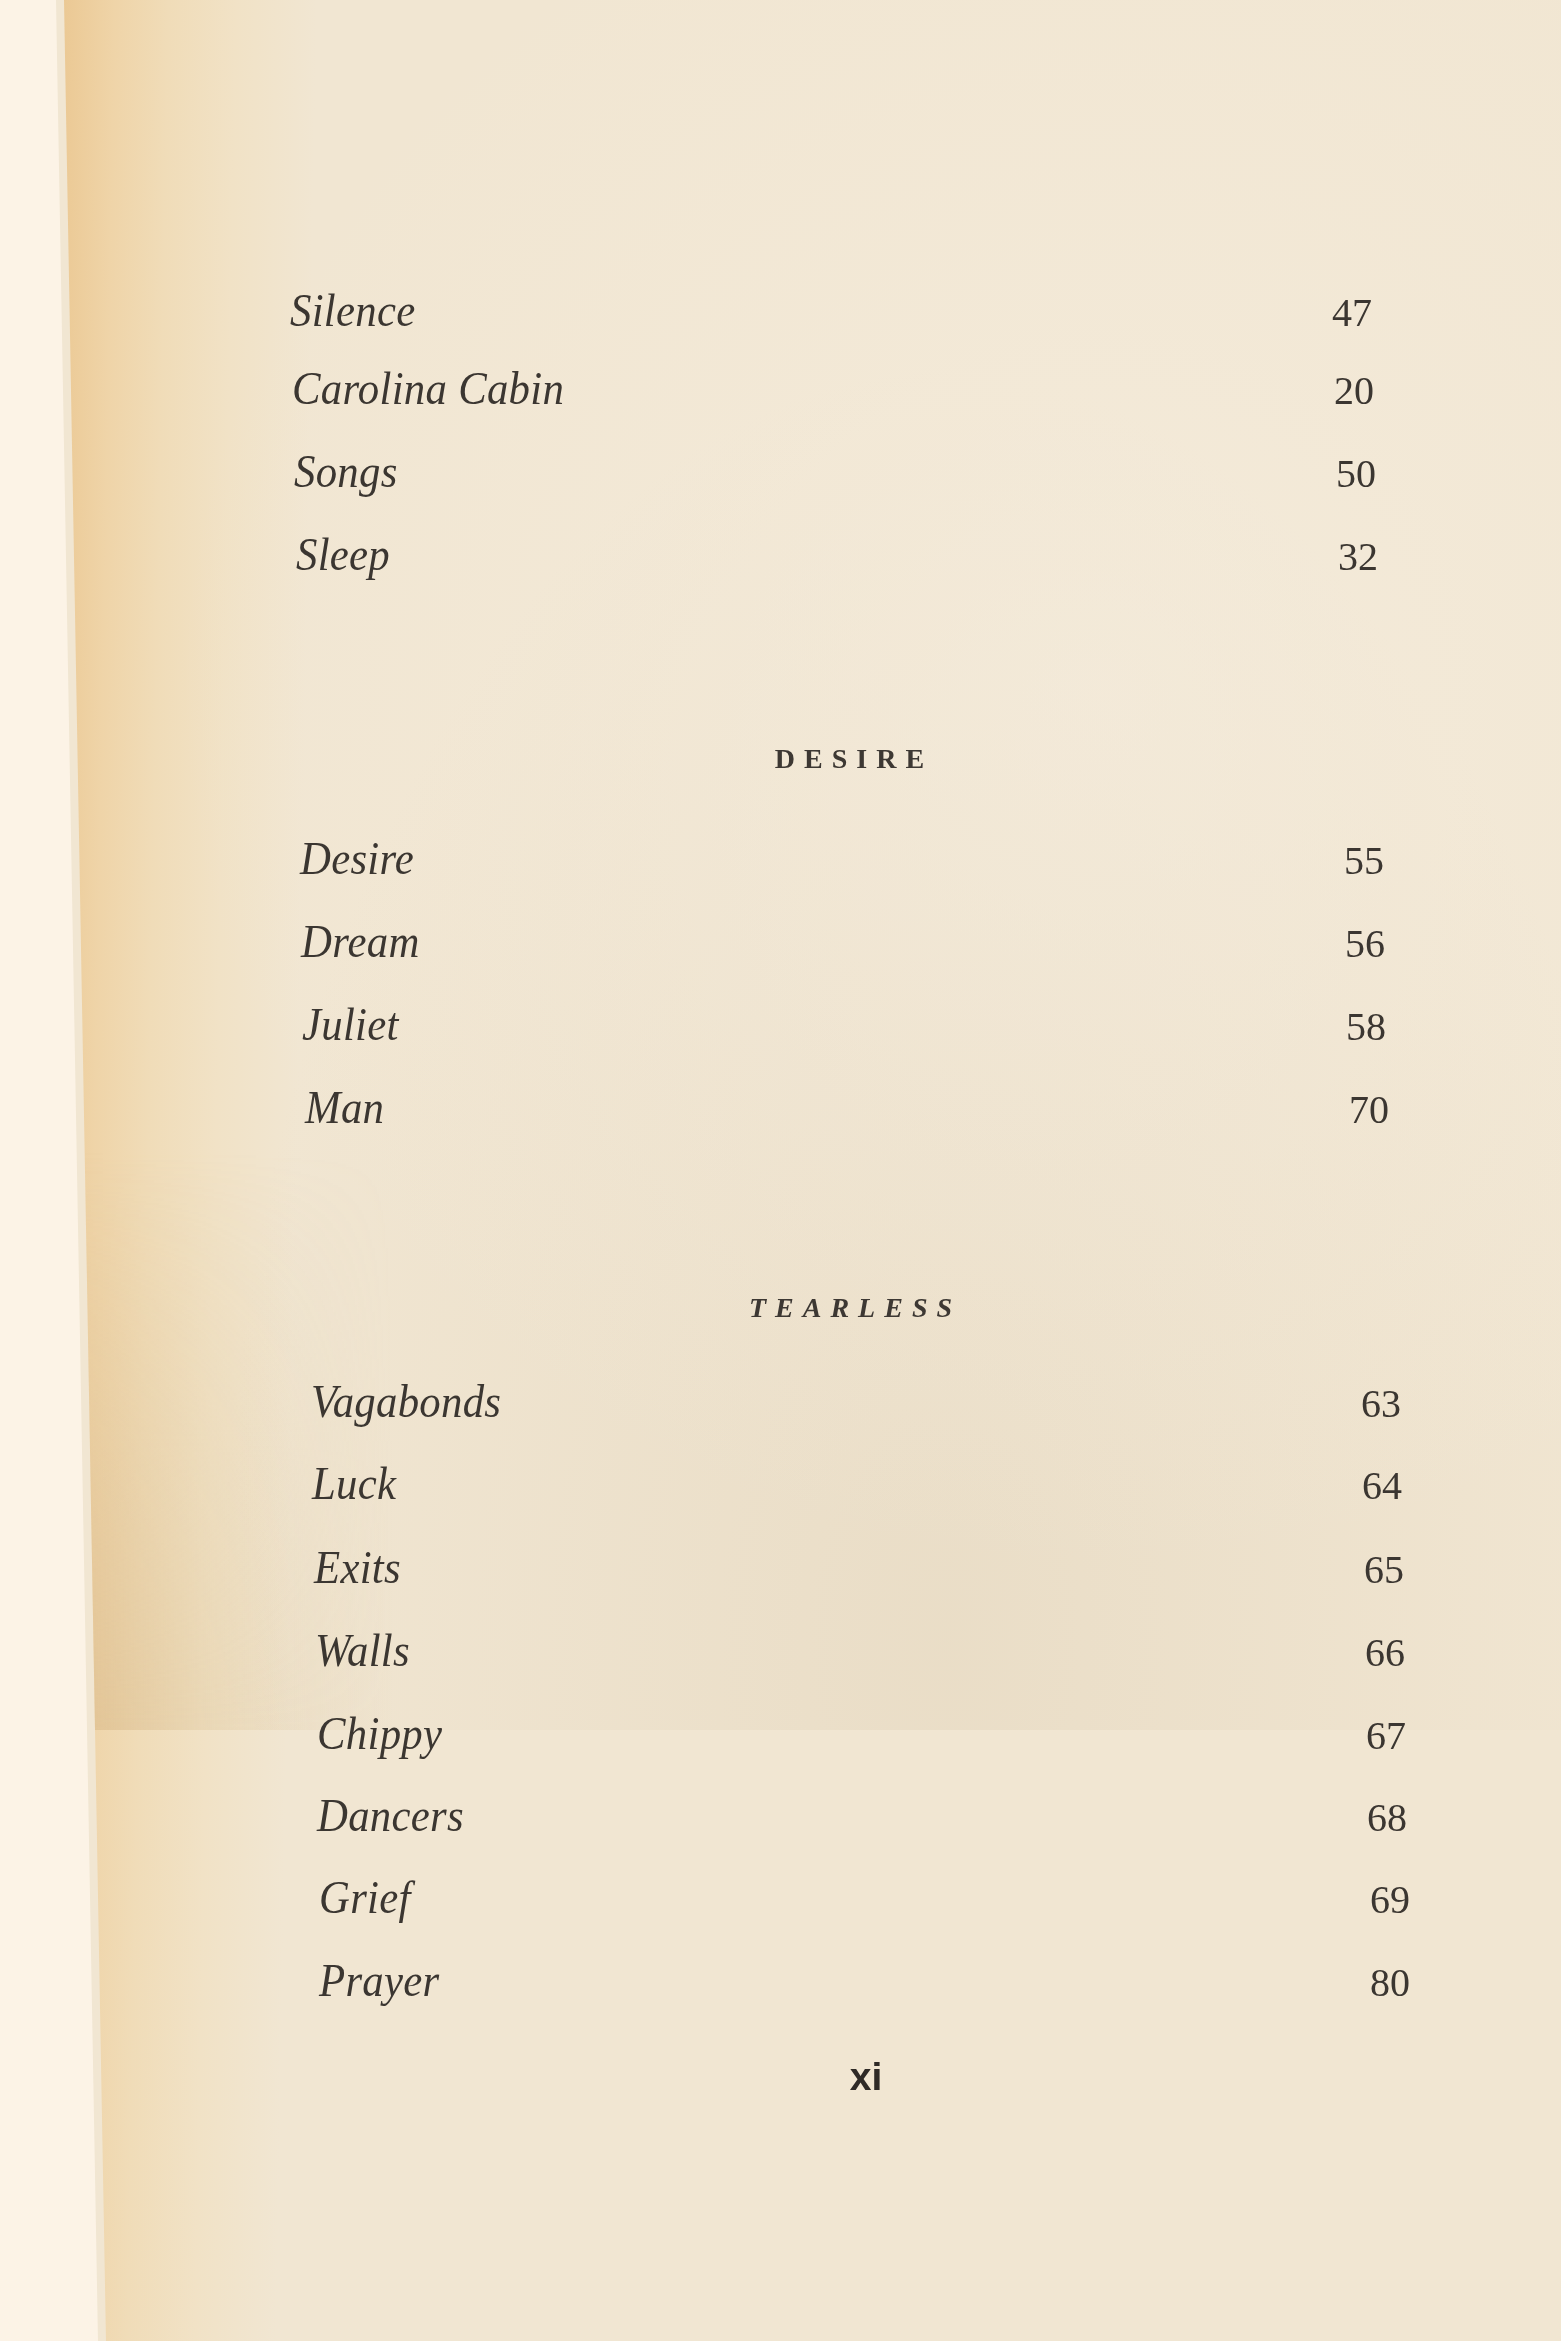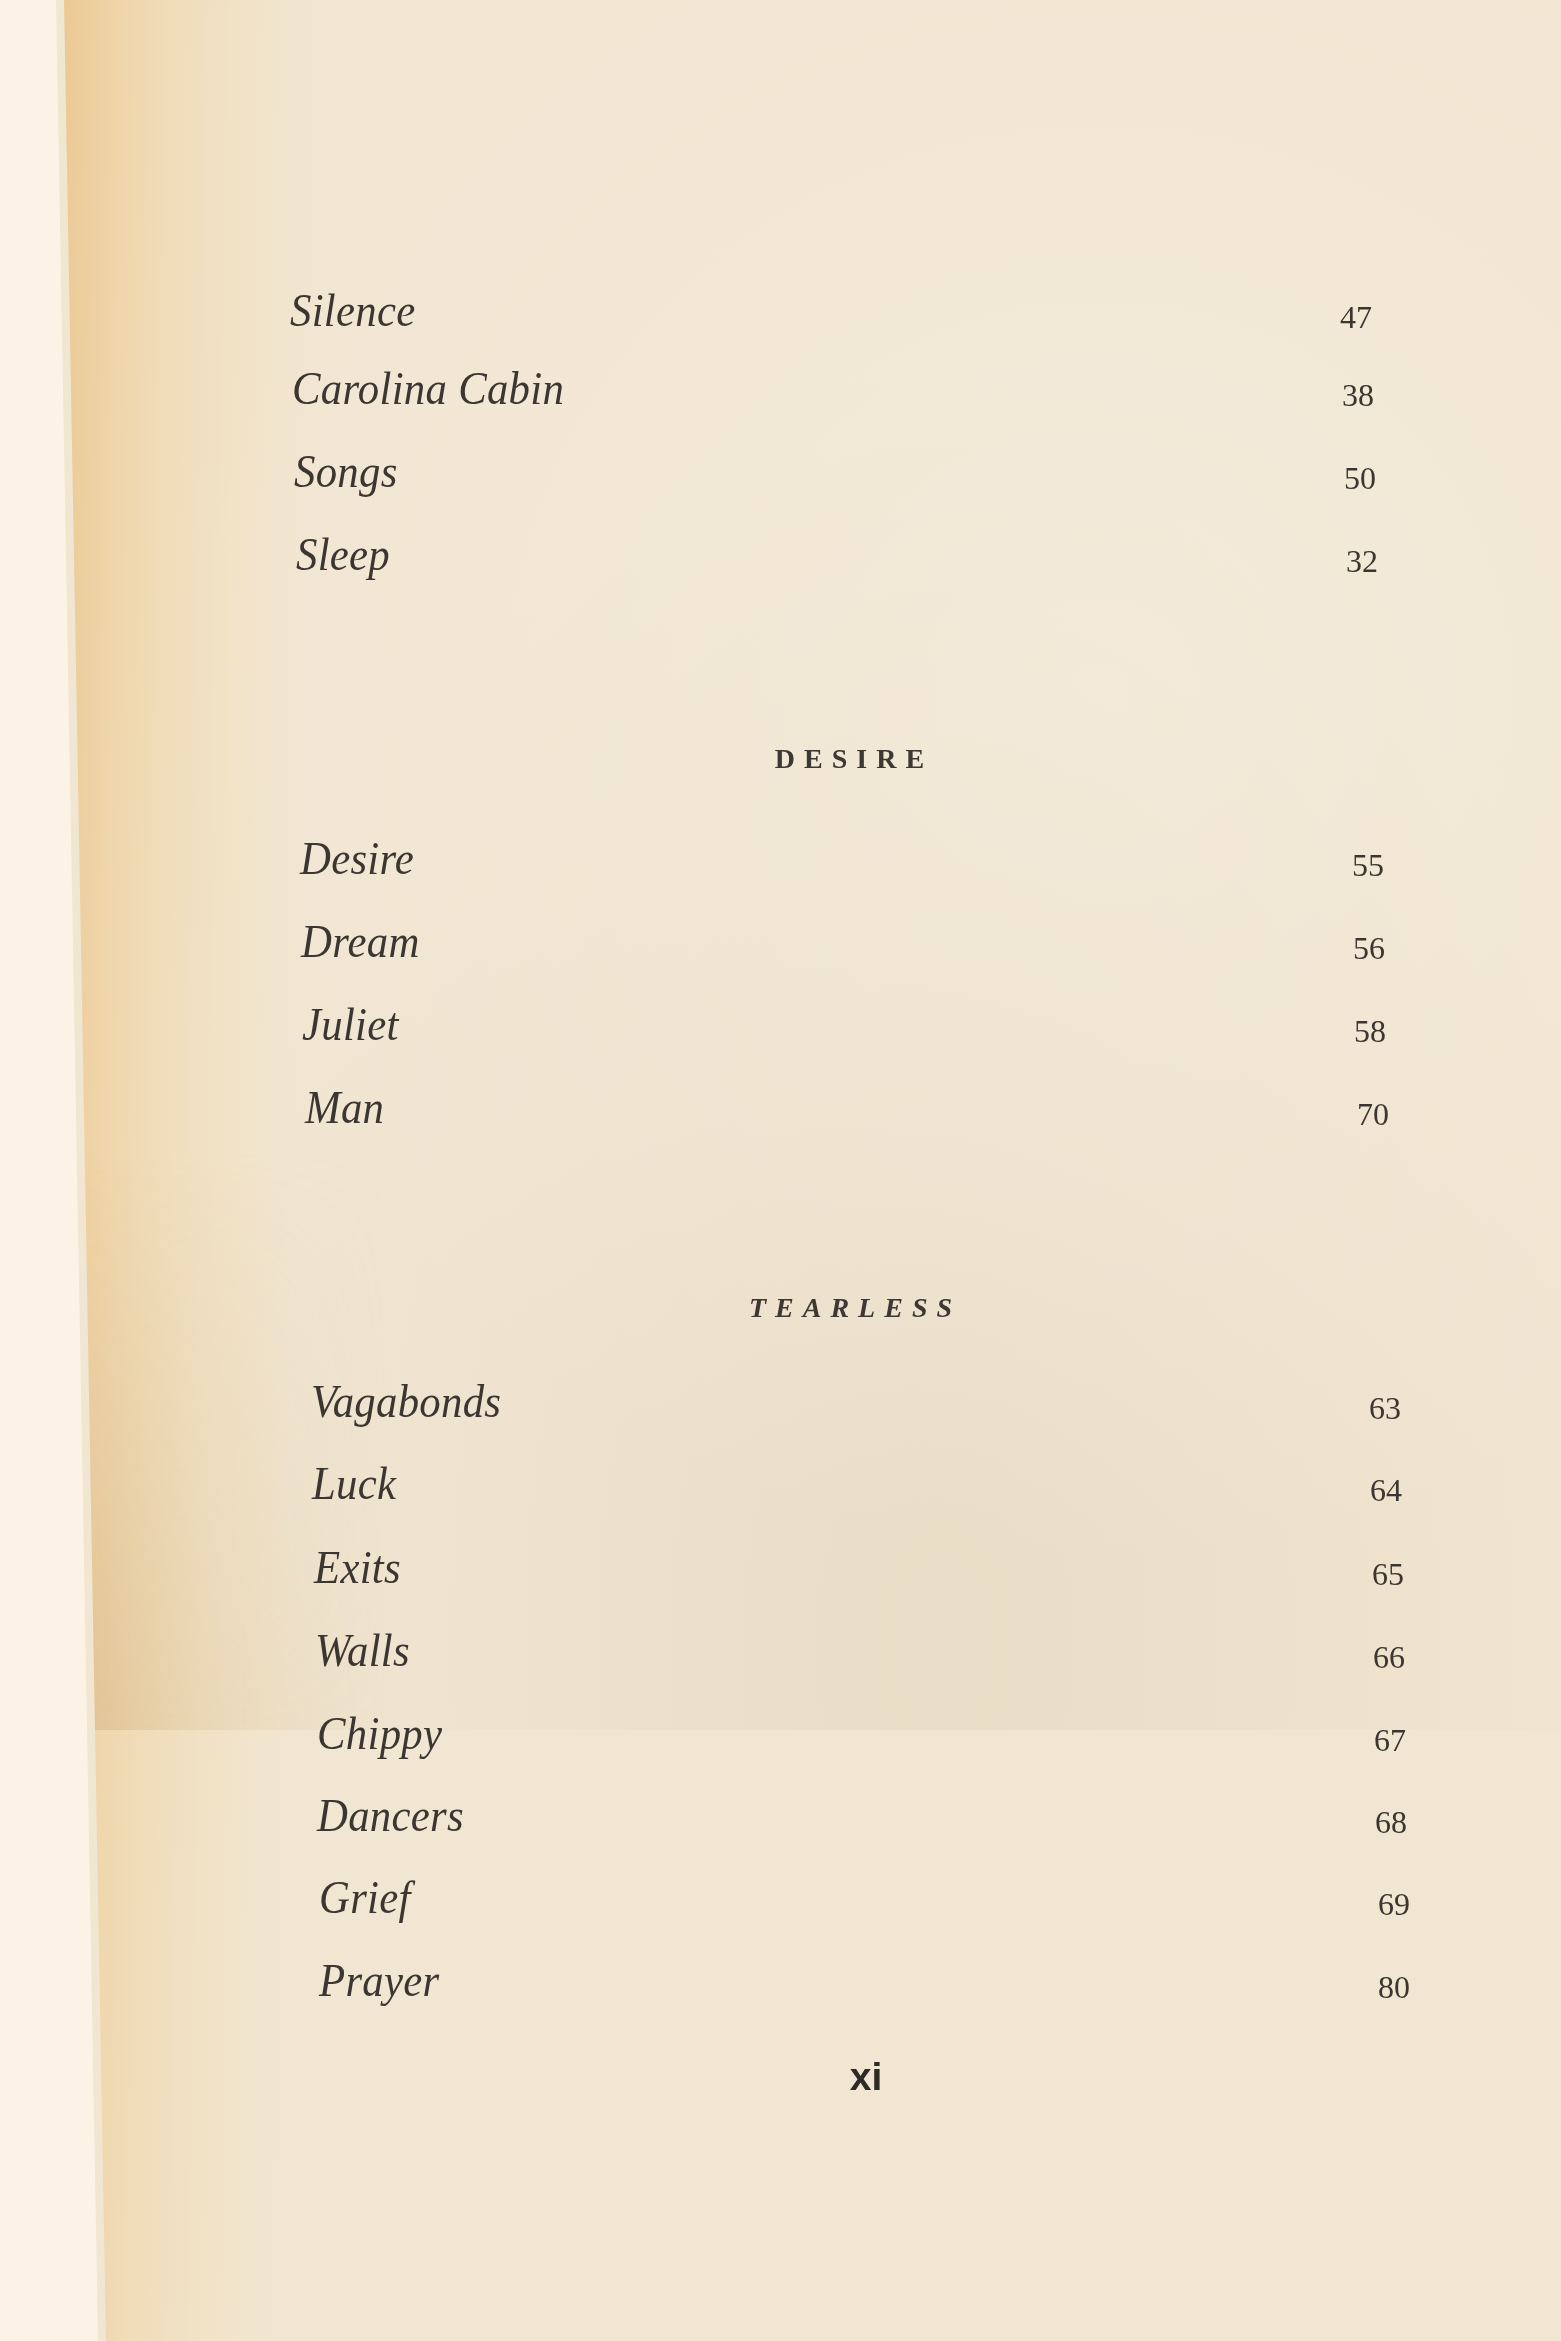--- a/index.html
+++ b/index.html
@@ -100,21 +100,21 @@
       white-space: nowrap;
       letter-spacing: 0.3px;
       transform: translateY(9px) scaleX(0.93);
       transform-origin: left bottom;
     }
     .entry-page {
       position: absolute;
       right: 0;
       bottom: 0;
       font-family: "Liberation Serif", "DejaVu Serif", serif;
-      font-size: 32px;
+      font-size: 40px;
       line-height: 1;
       white-space: nowrap;
       transform: translateY(7.7px);
     }
     .section-heading {
       position: absolute;
       transform: translateX(-50%);
       font-family: "Liberation Serif", "DejaVu Serif", serif;
       font-weight: bold;
       font-size: 28px;
@@ -145,21 +145,21 @@
 
     <div class="toc" id="toc">
 
       <div class="section">
         <div class="entry" style="left: 282px; width: 1082px; top: 325px;">
           <span class="entry-title">Silence</span>
           <span class="entry-page">47</span>
         </div>
         <div class="entry" style="left: 284px; width: 1082px; top: 403px;">
           <span class="entry-title">Carolina Cabin</span>
-          <span class="entry-page">38</span>
+          <span class="entry-page">20</span>
         </div>
         <div class="entry" style="left: 286px; width: 1082px; top: 486px;">
           <span class="entry-title">Songs</span>
           <span class="entry-page">50</span>
         </div>
         <div class="entry" style="left: 288px; width: 1082px; top: 569px;">
           <span class="entry-title">Sleep</span>
           <span class="entry-page">32</span>
         </div>
       </div>

